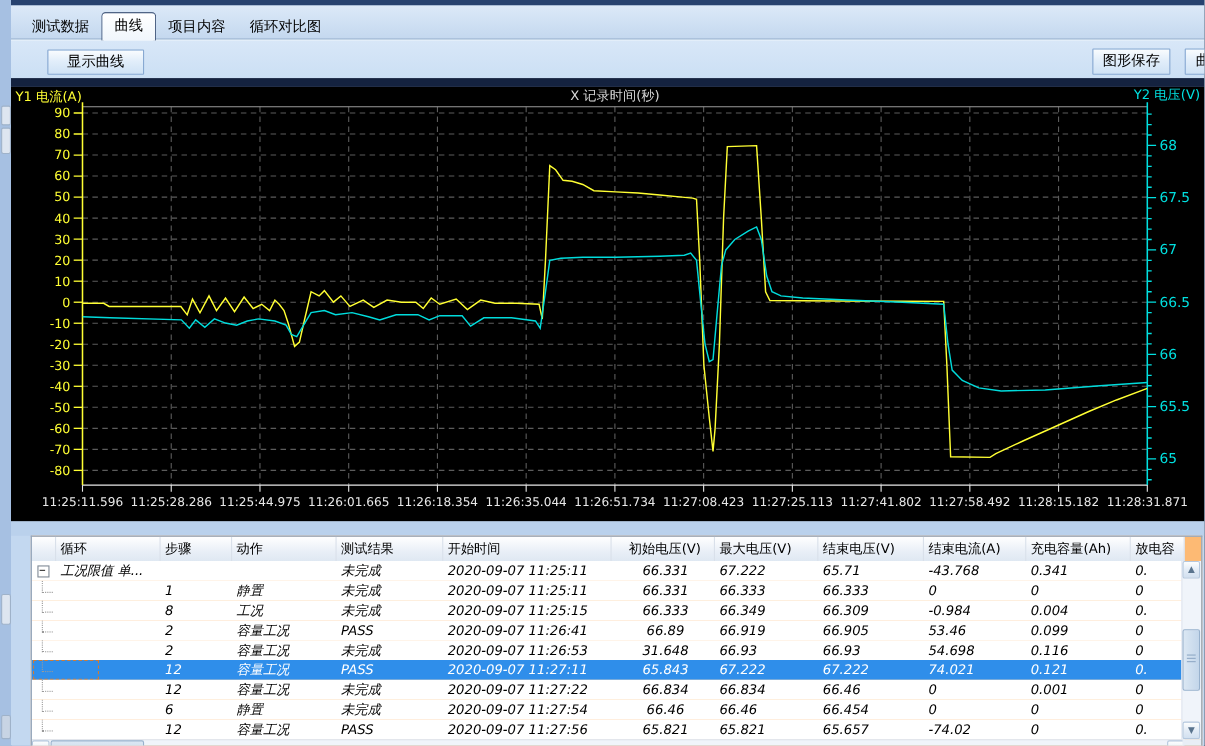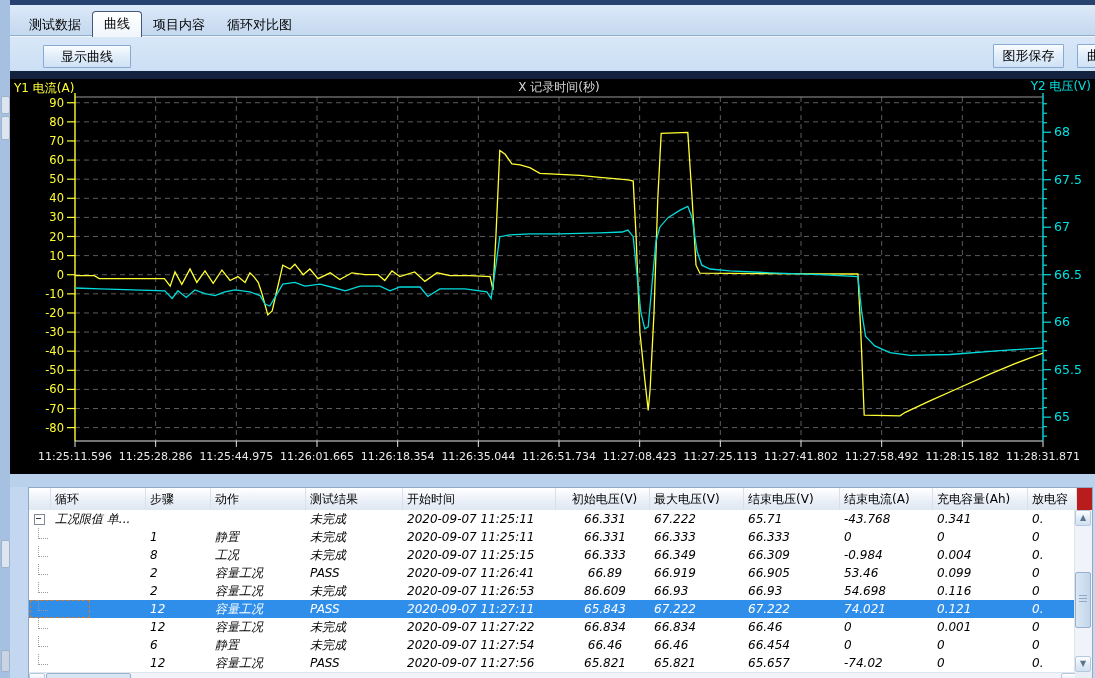--- a/index.html
+++ b/index.html
@@ -28,21 +28,21 @@
   .btn-show{left:33px;top:8px;width:88px;height:23px;line-height:21px;}
   .btn-save{left:983px;top:7px;width:71px;height:24px;line-height:22px;}
   .btn-clip{left:1067px;top:7px;width:34px;height:24px;line-height:22px;text-align:left;padding-left:9px;}
 
   
   .gap-navy{position:absolute;left:0;top:71px;width:100%;height:8px;background:#14223f;}
   .chart-panel{position:absolute;left:0;top:79px;width:1085px;height:395px;background:#000;}
   .splitter{position:absolute;left:0;top:474px;width:100%;height:13px;background:#bad1ec;}
 
   
-  .table-area{position:absolute;left:18px;top:487px;width:1065px;height:191px;background:#b91c1c;border:1px solid #8ea8c6;border-bottom:none;box-sizing:border-box;font-size:12px;overflow:hidden;}
+  .table-area{position:absolute;left:18px;top:487px;width:1065px;height:191px;background:#fdba74;border:1px solid #8ea8c6;border-bottom:none;box-sizing:border-box;font-size:12px;overflow:hidden;}
   .grid-header{position:absolute;left:0;top:0;width:1048px;height:22px;background:linear-gradient(#ffffff,#e9eff7 60%,#dfe8f2);border-bottom:1px solid #c3ccd8;display:flex;}
   .hcell{box-sizing:border-box;border-right:1px solid #d9e0ea;padding:3px 0 0 4px;white-space:nowrap;overflow:hidden;color:#000;}
   .grid-body{position:absolute;left:0;top:22px;width:1048px;height:162px;}
   .trow{position:relative;display:flex;height:18px;line-height:18px;background:#fff;color:#000;white-space:nowrap;font-style:italic;}
   .trow.selected{background:#2f8eea;color:#fff;}
   .tcell{box-sizing:border-box;padding-left:4px;overflow:hidden;}
   .c-gutter{width:22px;position:relative;}
   .c-cycle{width:95px;}.c-step{width:65px;}.c-action{width:95px;}.c-result{width:97px;}
   .c-start{width:153px;}.c-vinit{width:94px;text-align:center;}.c-vmax{width:94px;}.c-vend{width:96px;}
   .c-iend{width:93px;}.c-chg{width:95px;}.c-dis{width:49px;}
@@ -327,21 +327,21 @@
           </div>
           <div class="trow">
             <div class="tcell c-gutter">
               <div class="tree-branch"></div>
             </div>
             <div class="tcell c-cycle"></div>
             <div class="tcell c-step">2</div>
             <div class="tcell c-action">容量工况</div>
             <div class="tcell c-result">未完成</div>
             <div class="tcell c-start">2020-09-07 11:26:53</div>
-            <div class="tcell c-vinit">86.609</div>
+            <div class="tcell c-vinit">31.648</div>
             <div class="tcell c-vmax">66.93</div>
             <div class="tcell c-vend">66.93</div>
             <div class="tcell c-iend">54.698</div>
             <div class="tcell c-chg">0.116</div>
             <div class="tcell c-dis">0</div>
           </div>
           <div class="trow selected">
             <div class="tcell c-gutter">
               <div class="tree-branch"></div>
             </div>

